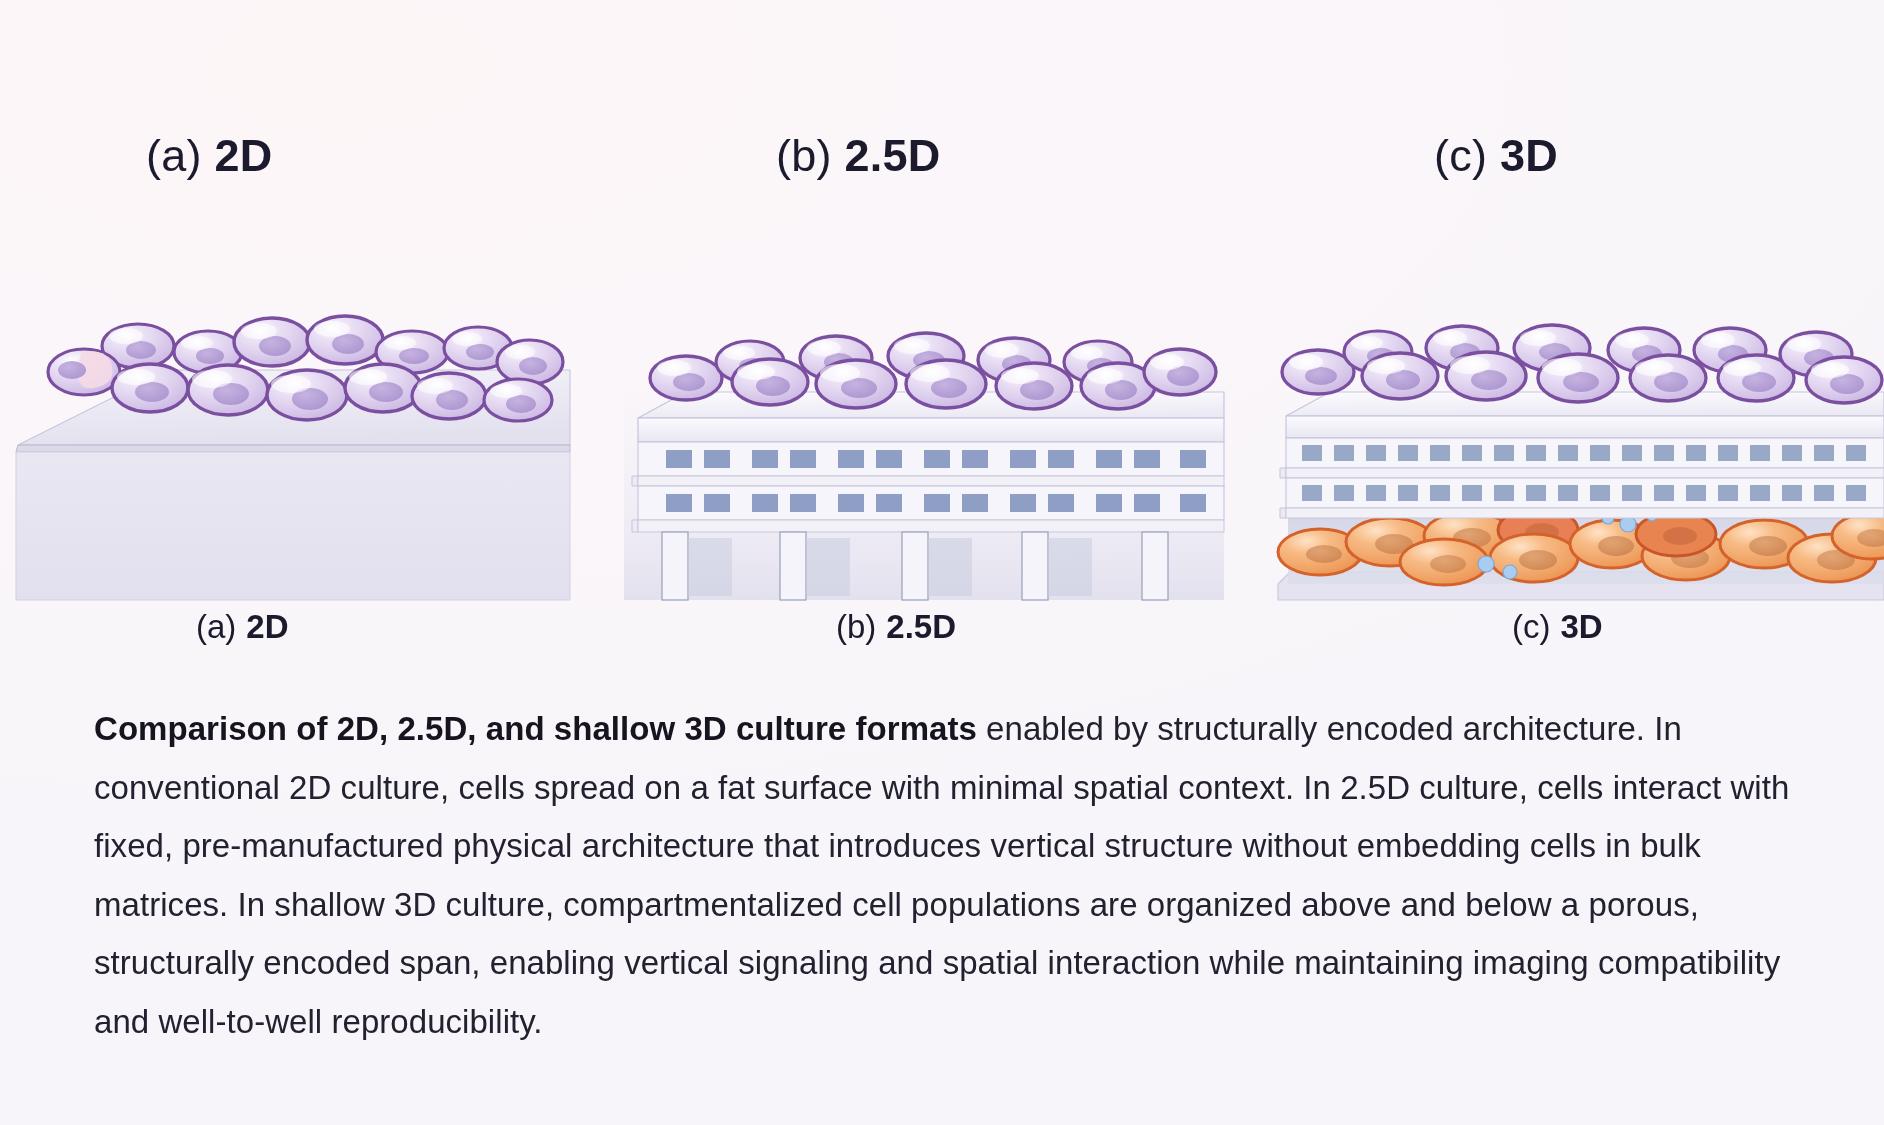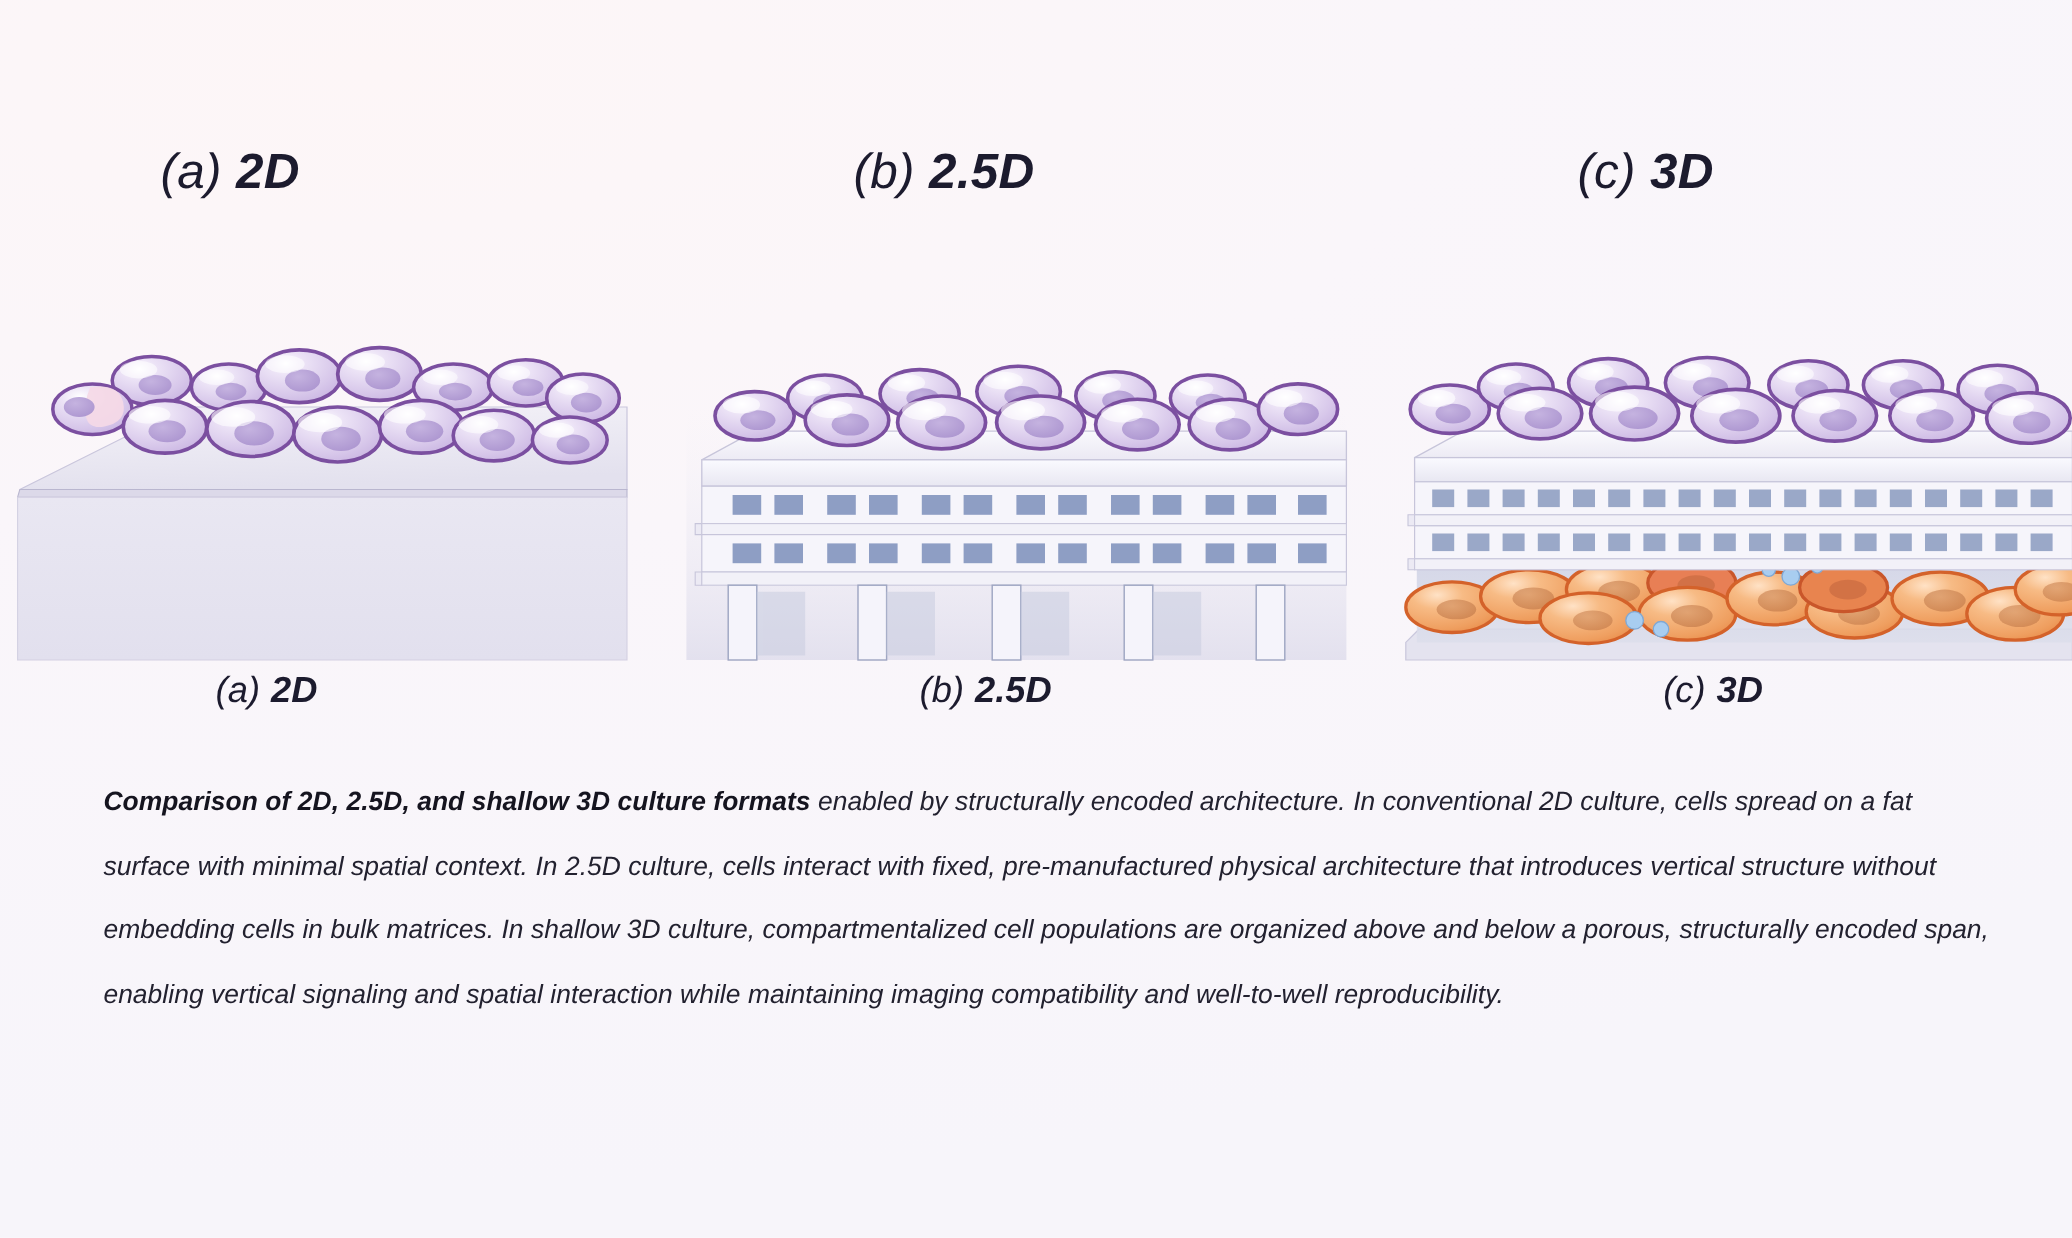--- a/index.html
+++ b/index.html
@@ -23,21 +23,20 @@
     position: absolute;
     inset: 0;
     background:
       radial-gradient(120% 90% at 18% 6%, #fdf6f7 0%, #faf6fa 42%, #f7f5fa 100%);
     pointer-events: none;
   }
 
   .figure-root {
     position: absolute;
     inset: 0;
-    font-style: italic;
   }
 
   
   .top-labels {
     position: absolute;
     left: 0; top: 128px;
     width: 1884px;
     height: 70px;
   }
   .top-label {
@@ -93,21 +92,21 @@
   .bottom-label.p1 { left: 196px; }
   .bottom-label.p2 { left: 836px; }
   .bottom-label.p3 { left: 1512px; }
 
   
   .caption {
     position: absolute;
     left: 94px;
     top: 700px;
     width: 1716px;
-    font-size: 24px;
+    font-size: 33px;
     line-height: 58.5px;
     color: #22212f;
     letter-spacing: 0.05px;
     text-align: left;
   }
   .caption .lead { font-weight: 700; color: #15141f; }
   .caption .body { font-weight: 400; }
 </style>
 </head>
 <body>

